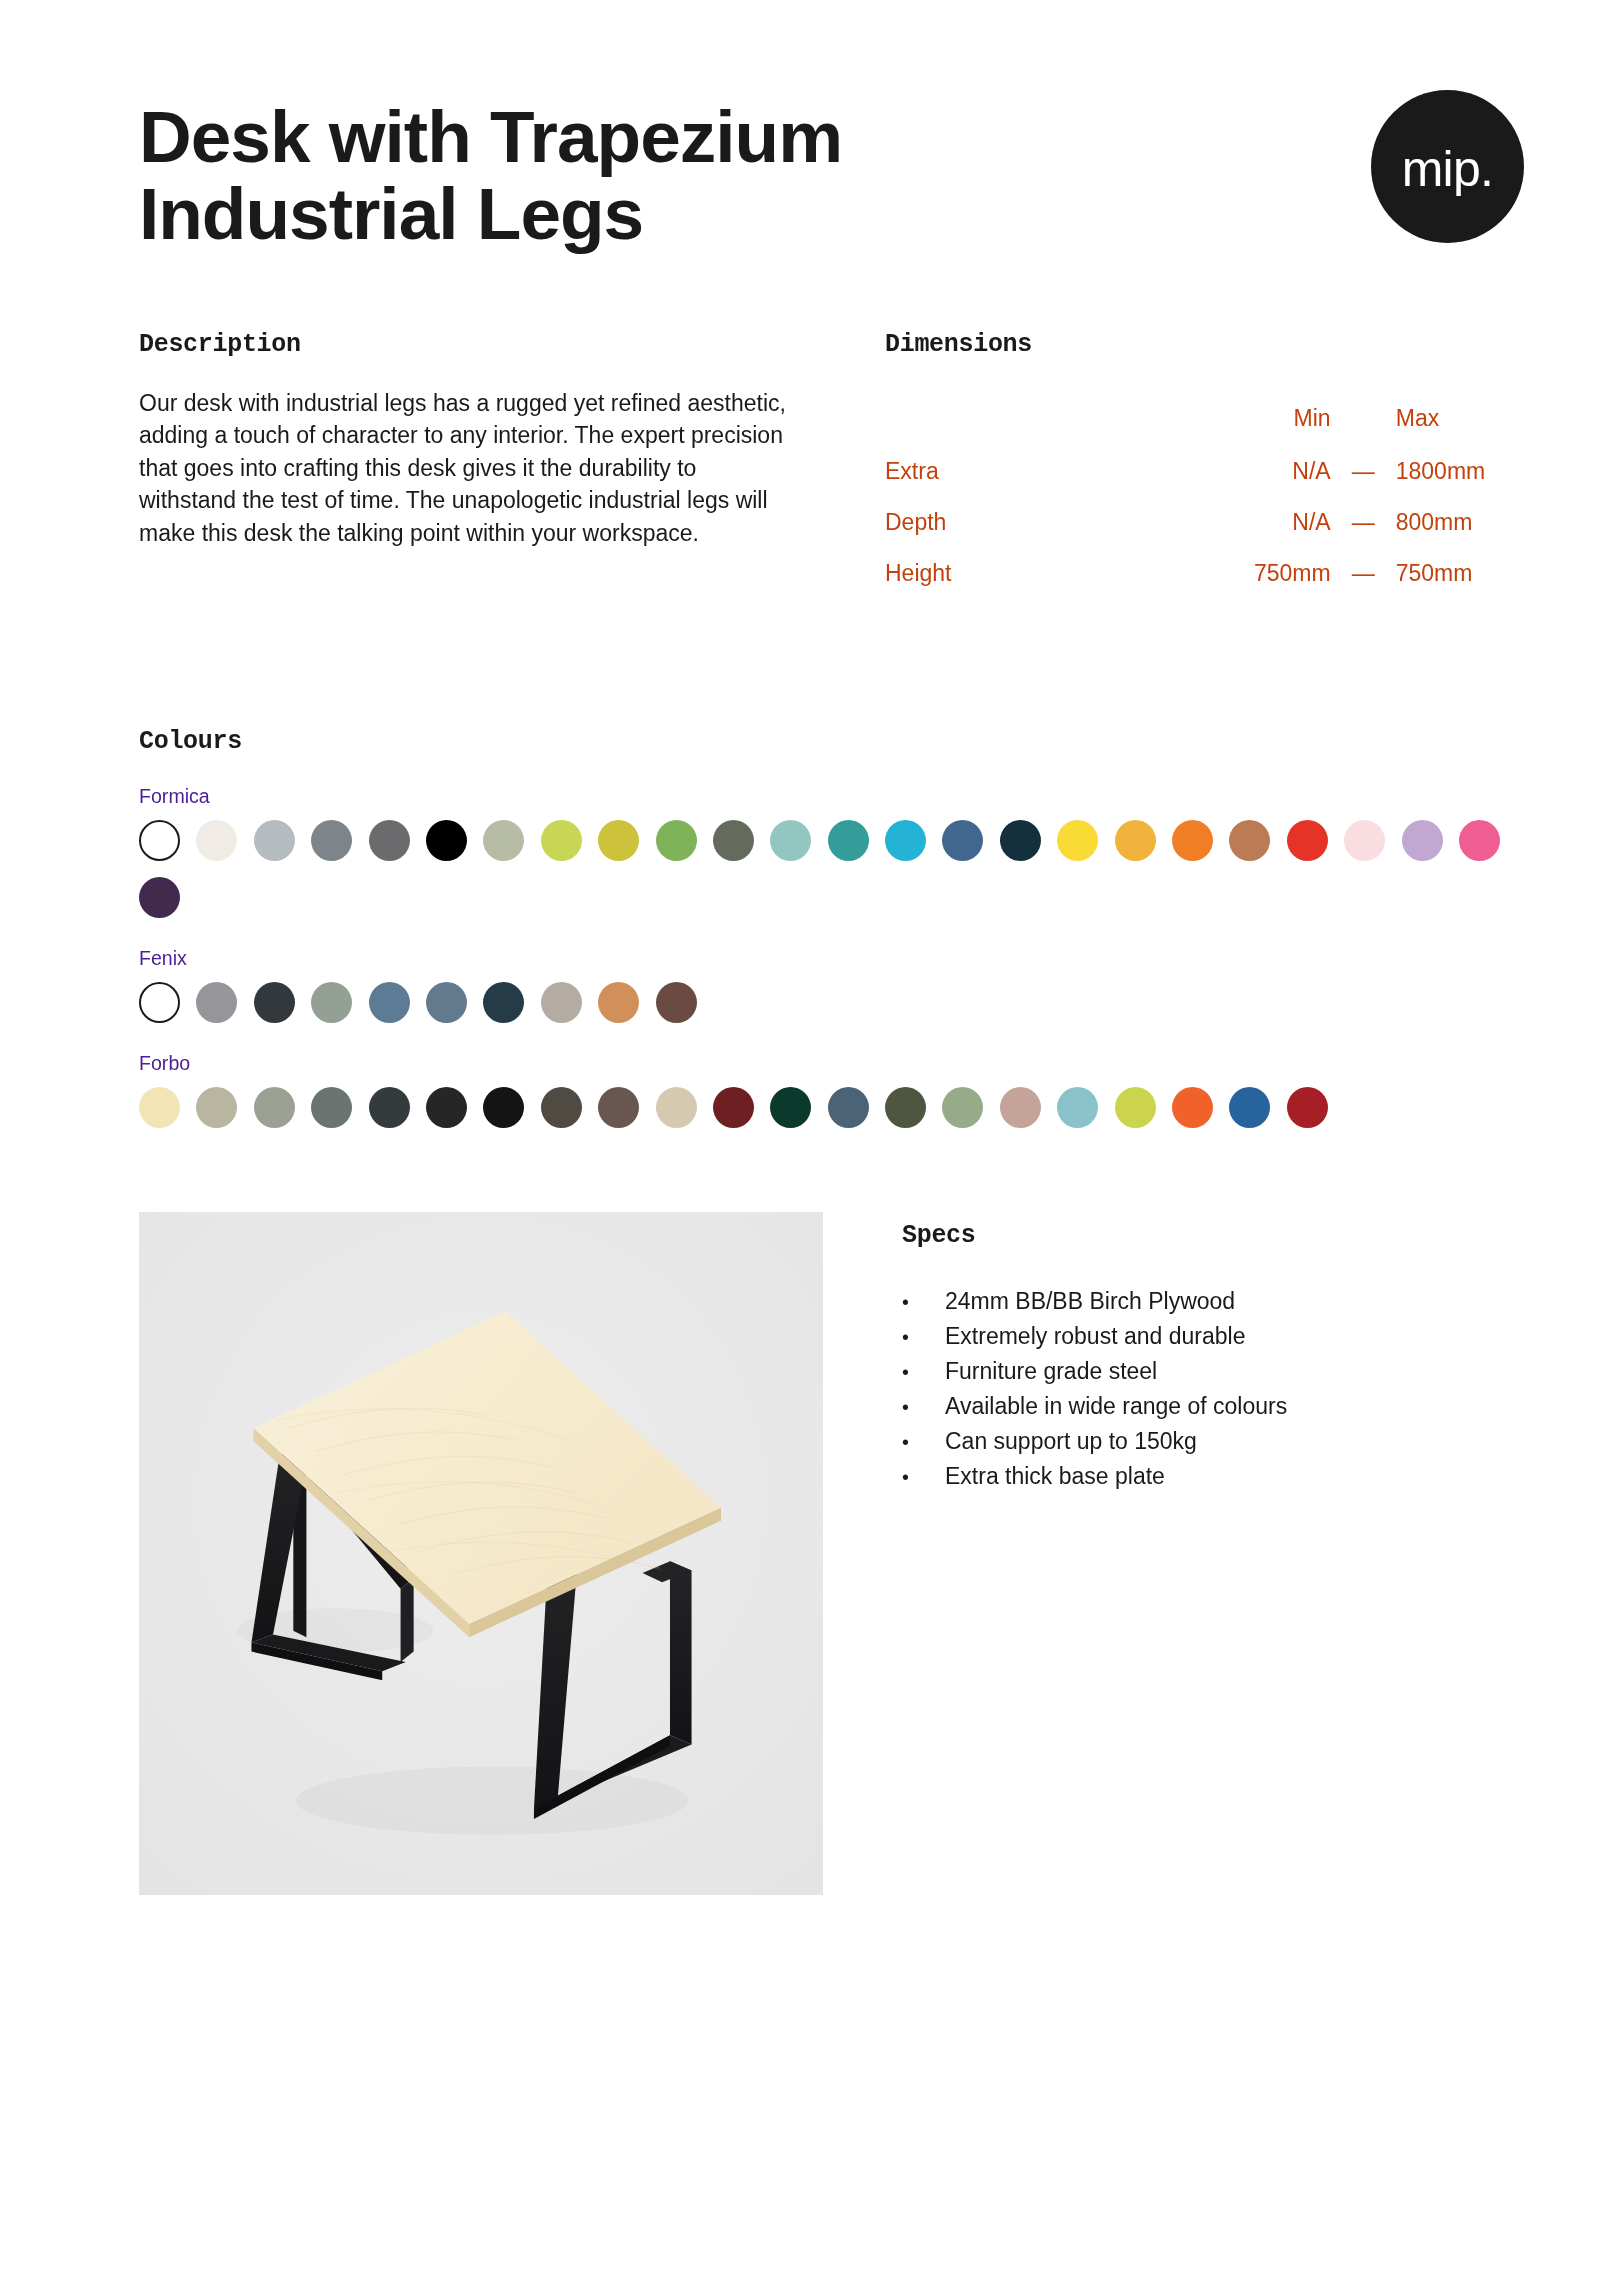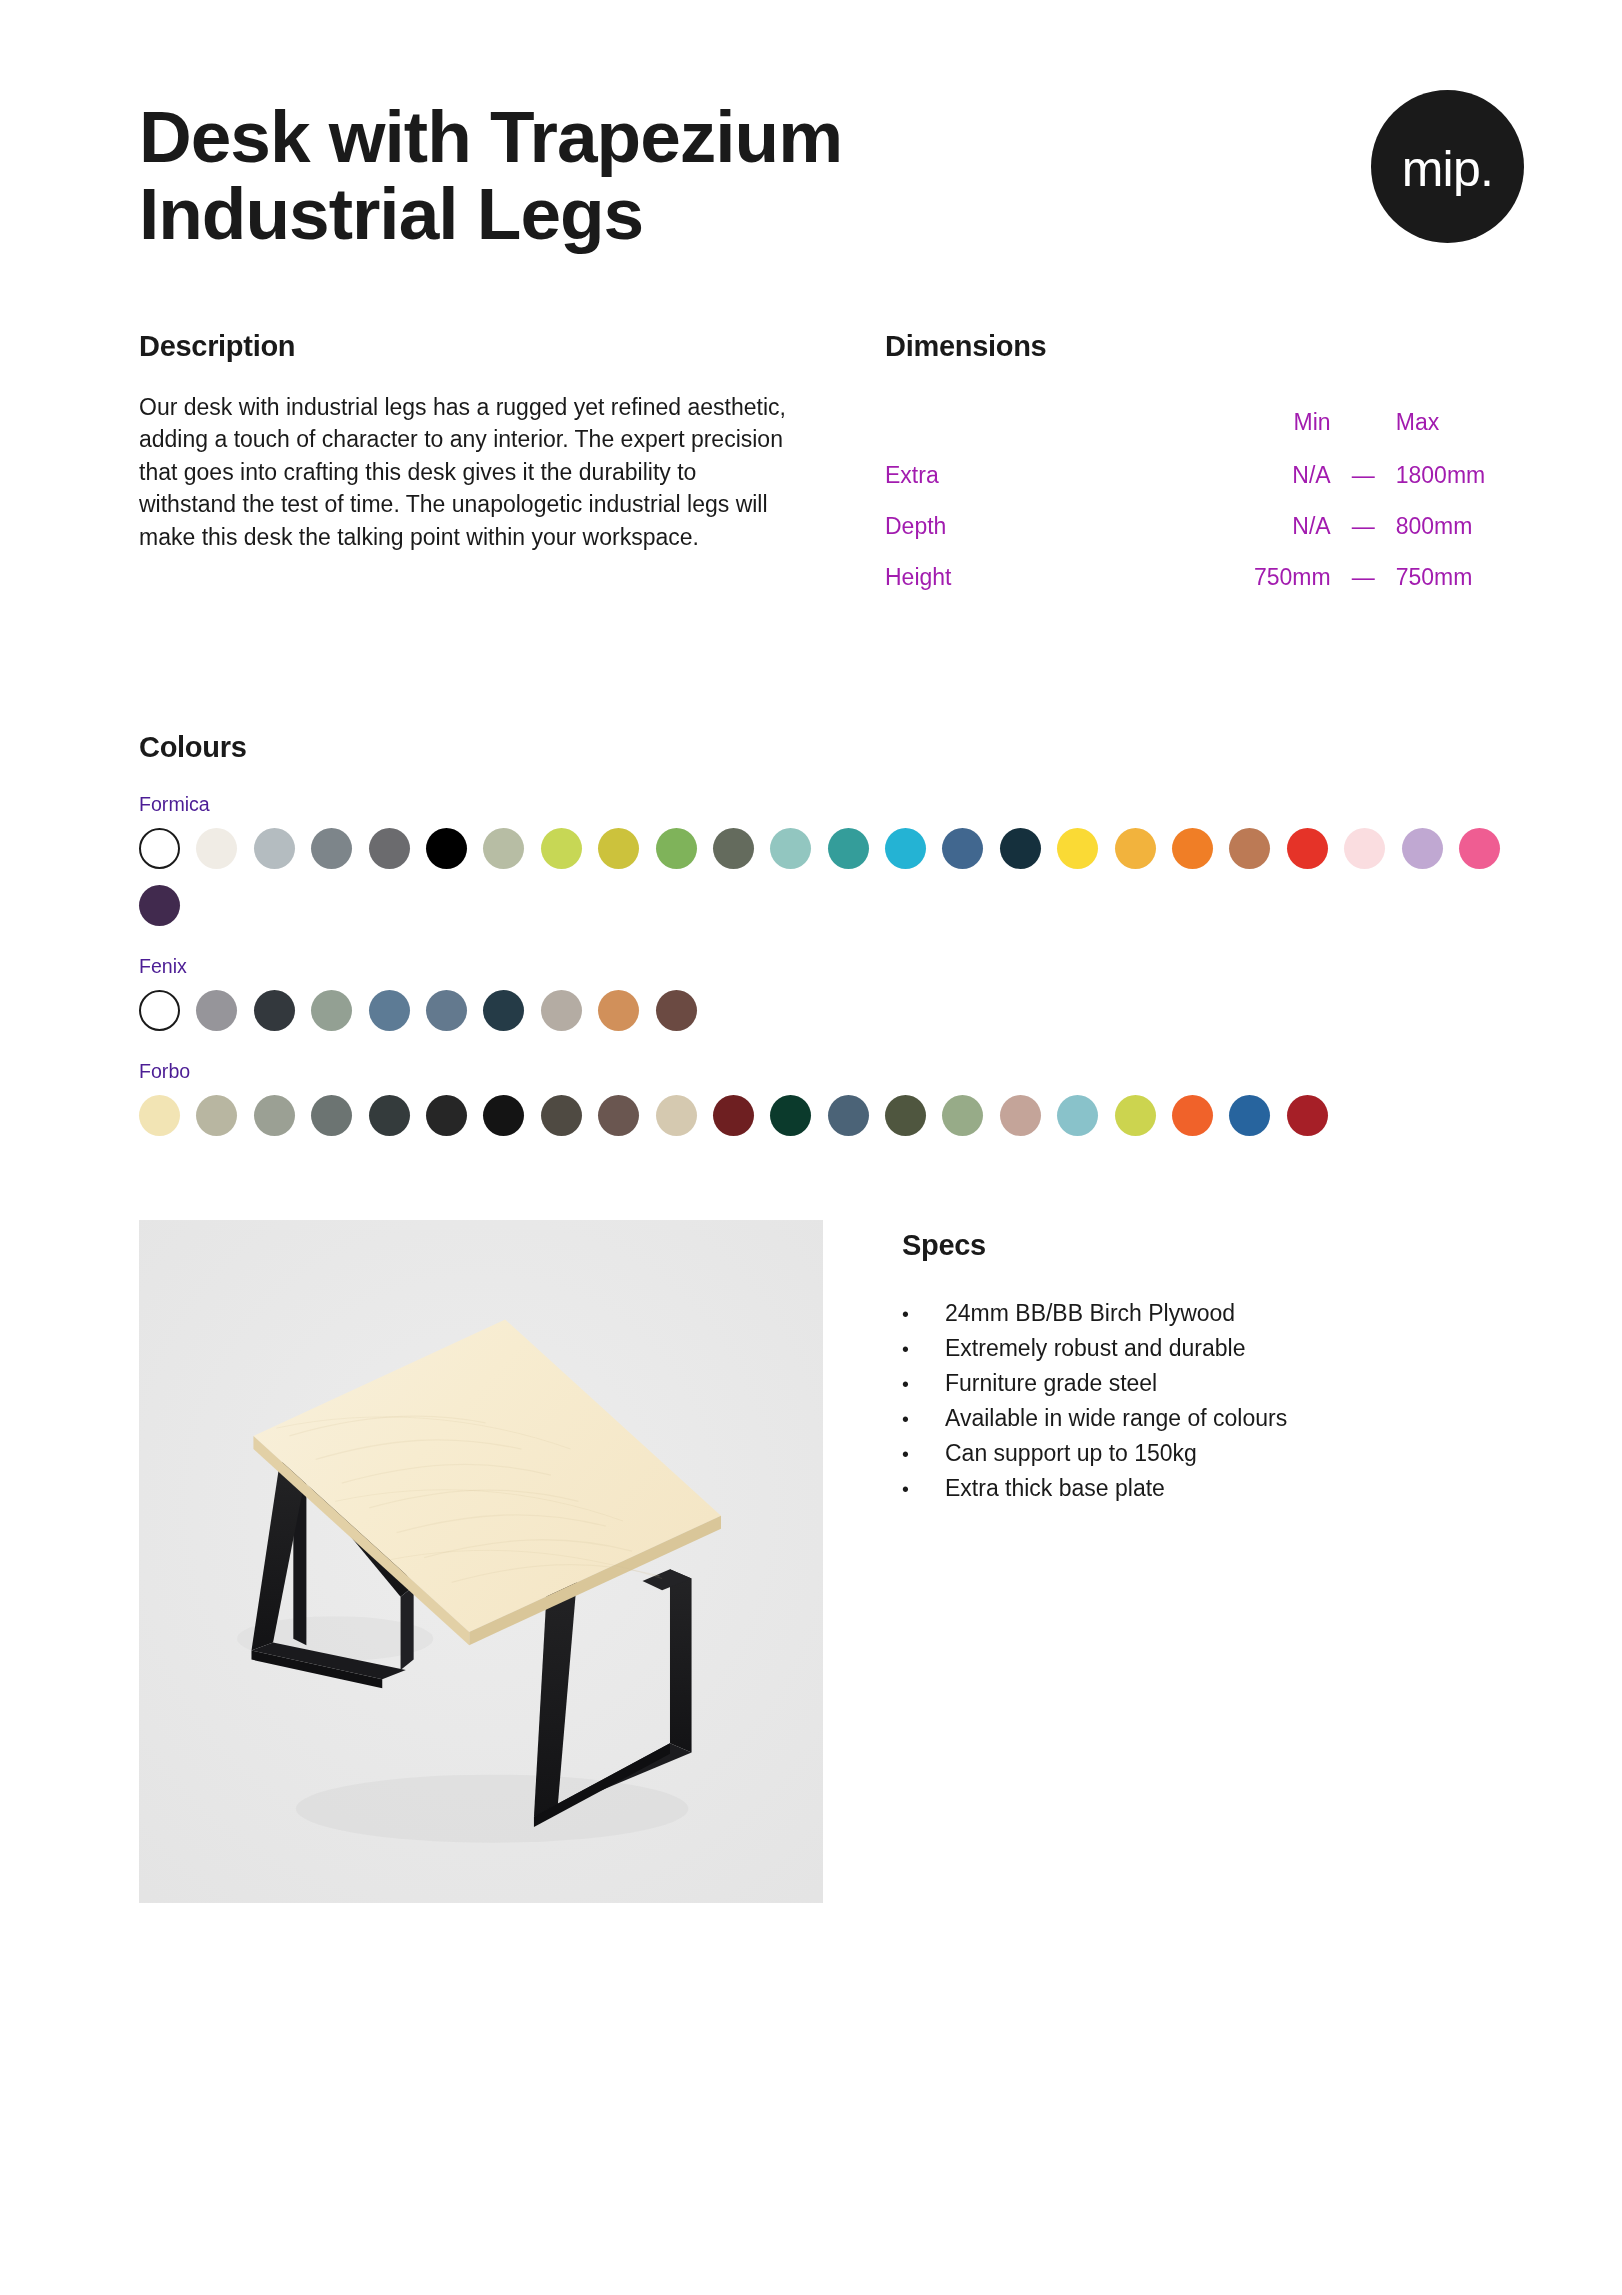--- a/index.html
+++ b/index.html
@@ -58,24 +58,25 @@
     color: #ffffff;
     font-size: 50px;
     font-weight: 500;
     letter-spacing: -0.7px;
     line-height: 1;
     margin-top: 3.9px;
   }
 
   
   .h2 {
-    font-size: 29px;
+    font-size: 25px;
     font-weight: 700;
     letter-spacing: -0.3px;
     color: #1a1a1a;
+    font-family: Liberation Mono, monospace;
   }
 
   .sub-label {
     font-size: 19.6px;
     font-weight: 400;
     color: #4c1d95;
   }
 
   
   .upper {
@@ -99,21 +100,21 @@
   .dims-table {
     margin-top: 31px;
     width: 681px;
     border-collapse: collapse;
   }
 
   .dims-table th,
   .dims-table td {
     font-size: 23px;
     font-weight: 400;
-    color: #a21caf;
+    color: #c2410c;
     padding: 0;
     height: 51px;
     vertical-align: middle;
   }
 
   .dims-table th { font-weight: 400; }
 
   .c-label { text-align: left;  width: 275px; }
   .c-min   { text-align: right; width: 170px; }
   .c-dash  { text-align: center;width: 65px; }

